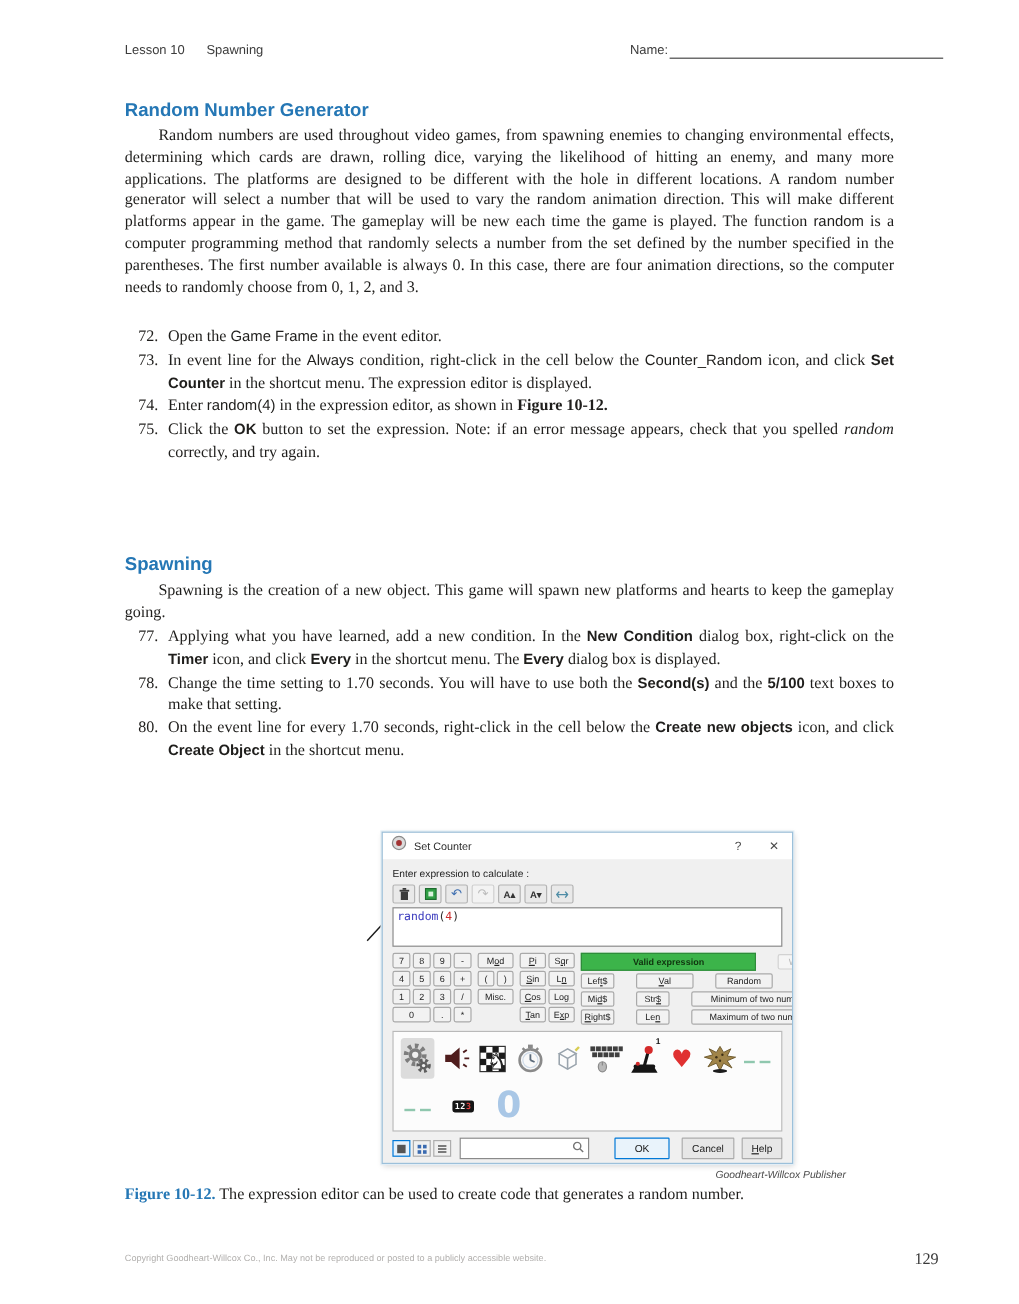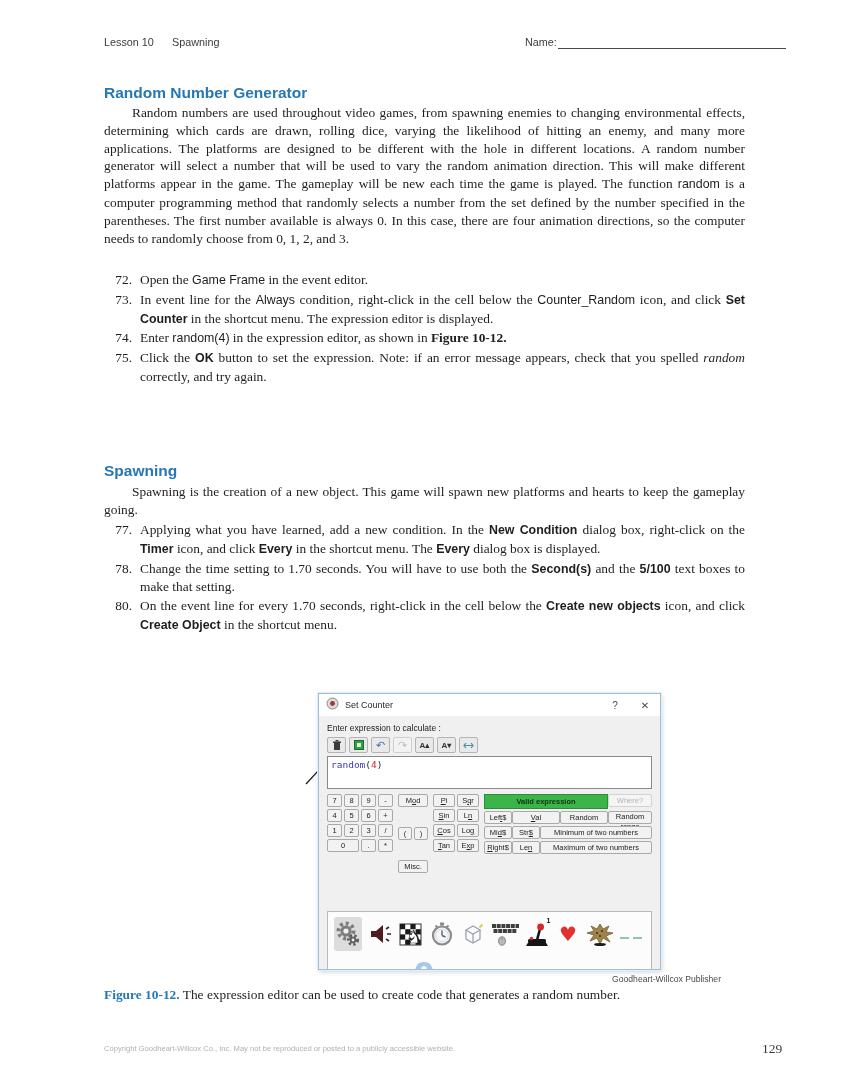--- a/index.html
+++ b/index.html
@@ -28,22 +28,22 @@
   .stepbody{flex:1;font-size:13.4px;line-height:17.8px;text-align:justify;}
   .pseudo{font-family:"Liberation Sans",sans-serif;font-size:12.4px;text-align:left;}
   .ind1{padding-left:20px;}
   .ind2{padding-left:50px;}
 
   
   #figure{position:absolute;left:104px;top:693px;width:641px;height:296px;}
   .anno{position:absolute;left:40px;top:70px;width:162px;text-align:center;
         font-size:13.2px;line-height:17px;color:#1f1e1c;}
   .anno-arrow{position:absolute;left:200px;top:56px;}
-  .credit{position:absolute;top:281px;right:24px;font-family:"Liberation Sans",sans-serif;
-          font-size:8.6px;color:#4a4a4a;}
+  .credit{position:absolute;top:281px;right:40px;font-family:"Liberation Sans",sans-serif;
+          font-style:italic;font-size:8.6px;color:#4a4a4a;}
   .figcap{width:600px;font-size:13.4px;line-height:17.8px;}
   .figlabel{font-weight:bold;color:#2577b5;}
 
   
   .copy{font-family:"Liberation Sans",sans-serif;font-size:7.6px;color:#b2b0ae;}
   .pagenum{font-size:13.5px;color:#3a3a3a;}
 
   
   .dialog{position:absolute;left:214px;top:0;width:343px;height:277px;background:#f0f0f0;
           border:1px solid #9cc0da;box-shadow:0 0 0 1px #e3eef6,1px 2px 5px rgba(0,0,0,.18);
@@ -63,27 +63,27 @@
   .u-font{font-size:8px;font-weight:bold;color:#333;}
   .exprbox{height:33px;background:#fff;border:1px solid #898989;font-family:"DejaVu Sans Mono",monospace;
            font-size:9.5px;padding:2px 3px;box-sizing:border-box;}
   .e-func{color:#3939bd;}
   .e-par{color:#2a2a2a;}
   .e-arg{color:#cc2b2b;}
   .keypad{display:flex;gap:5px;margin-top:5px;}
   .k{height:13px;font-size:7.5px;line-height:10px;background:#f2f2f2;border:1px solid #a9a9a9;
      border-radius:2px;padding:0;font-family:"Liberation Sans",sans-serif;color:#222;}
   .digits{display:grid;grid-template-columns:repeat(4,15px);grid-auto-rows:13px;gap:2px;}
-  .midcol{width:30px;display:flex;flex-direction:column;gap:20px;}
+  .midcol{width:30px;display:flex;flex-direction:column;gap:2px;}
   .midcol .k{width:30px;}
   .parens{display:flex;gap:2px;}
   .parens .k{width:14px;}
   .fns{display:grid;grid-template-columns:repeat(2,22px);grid-auto-rows:13px;gap:2px;}
   .rcol{flex:1;display:flex;flex-direction:column;gap:2px;}
-  .rrow{display:flex;gap:0;}
+  .rrow{display:flex;gap:18px;align-items:center;}
   .valid{flex:1;height:13px;background:#3cb44a;border:1px solid #2e8c3a;color:#10340f;
          font-weight:bold;font-size:7.5px;display:flex;align-items:center;justify-content:center;}
   .where{width:44px;color:#b5b5b5;background:#f5f5f5;border-color:#d2d2d2;}
   .objpanel{margin-top:5px;background:#fcfcfc;border:1px solid #b9b9b9;height:84px;
             padding:2px 6px;box-sizing:border-box;}
   .objrow{display:flex;align-items:center;gap:4px;height:40px;}
   .obj{width:28px;height:34px;display:flex;align-items:center;justify-content:center;position:relative;}
   .obj.selected{background:#dcdcdc;border-radius:3px;}
   .heartchar{font-family:"DejaVu Sans",sans-serif;font-size:20px;color:#e03131;line-height:1;}
   .badge{position:absolute;top:0;right:0;font-size:7px;font-weight:bold;color:#111;}

